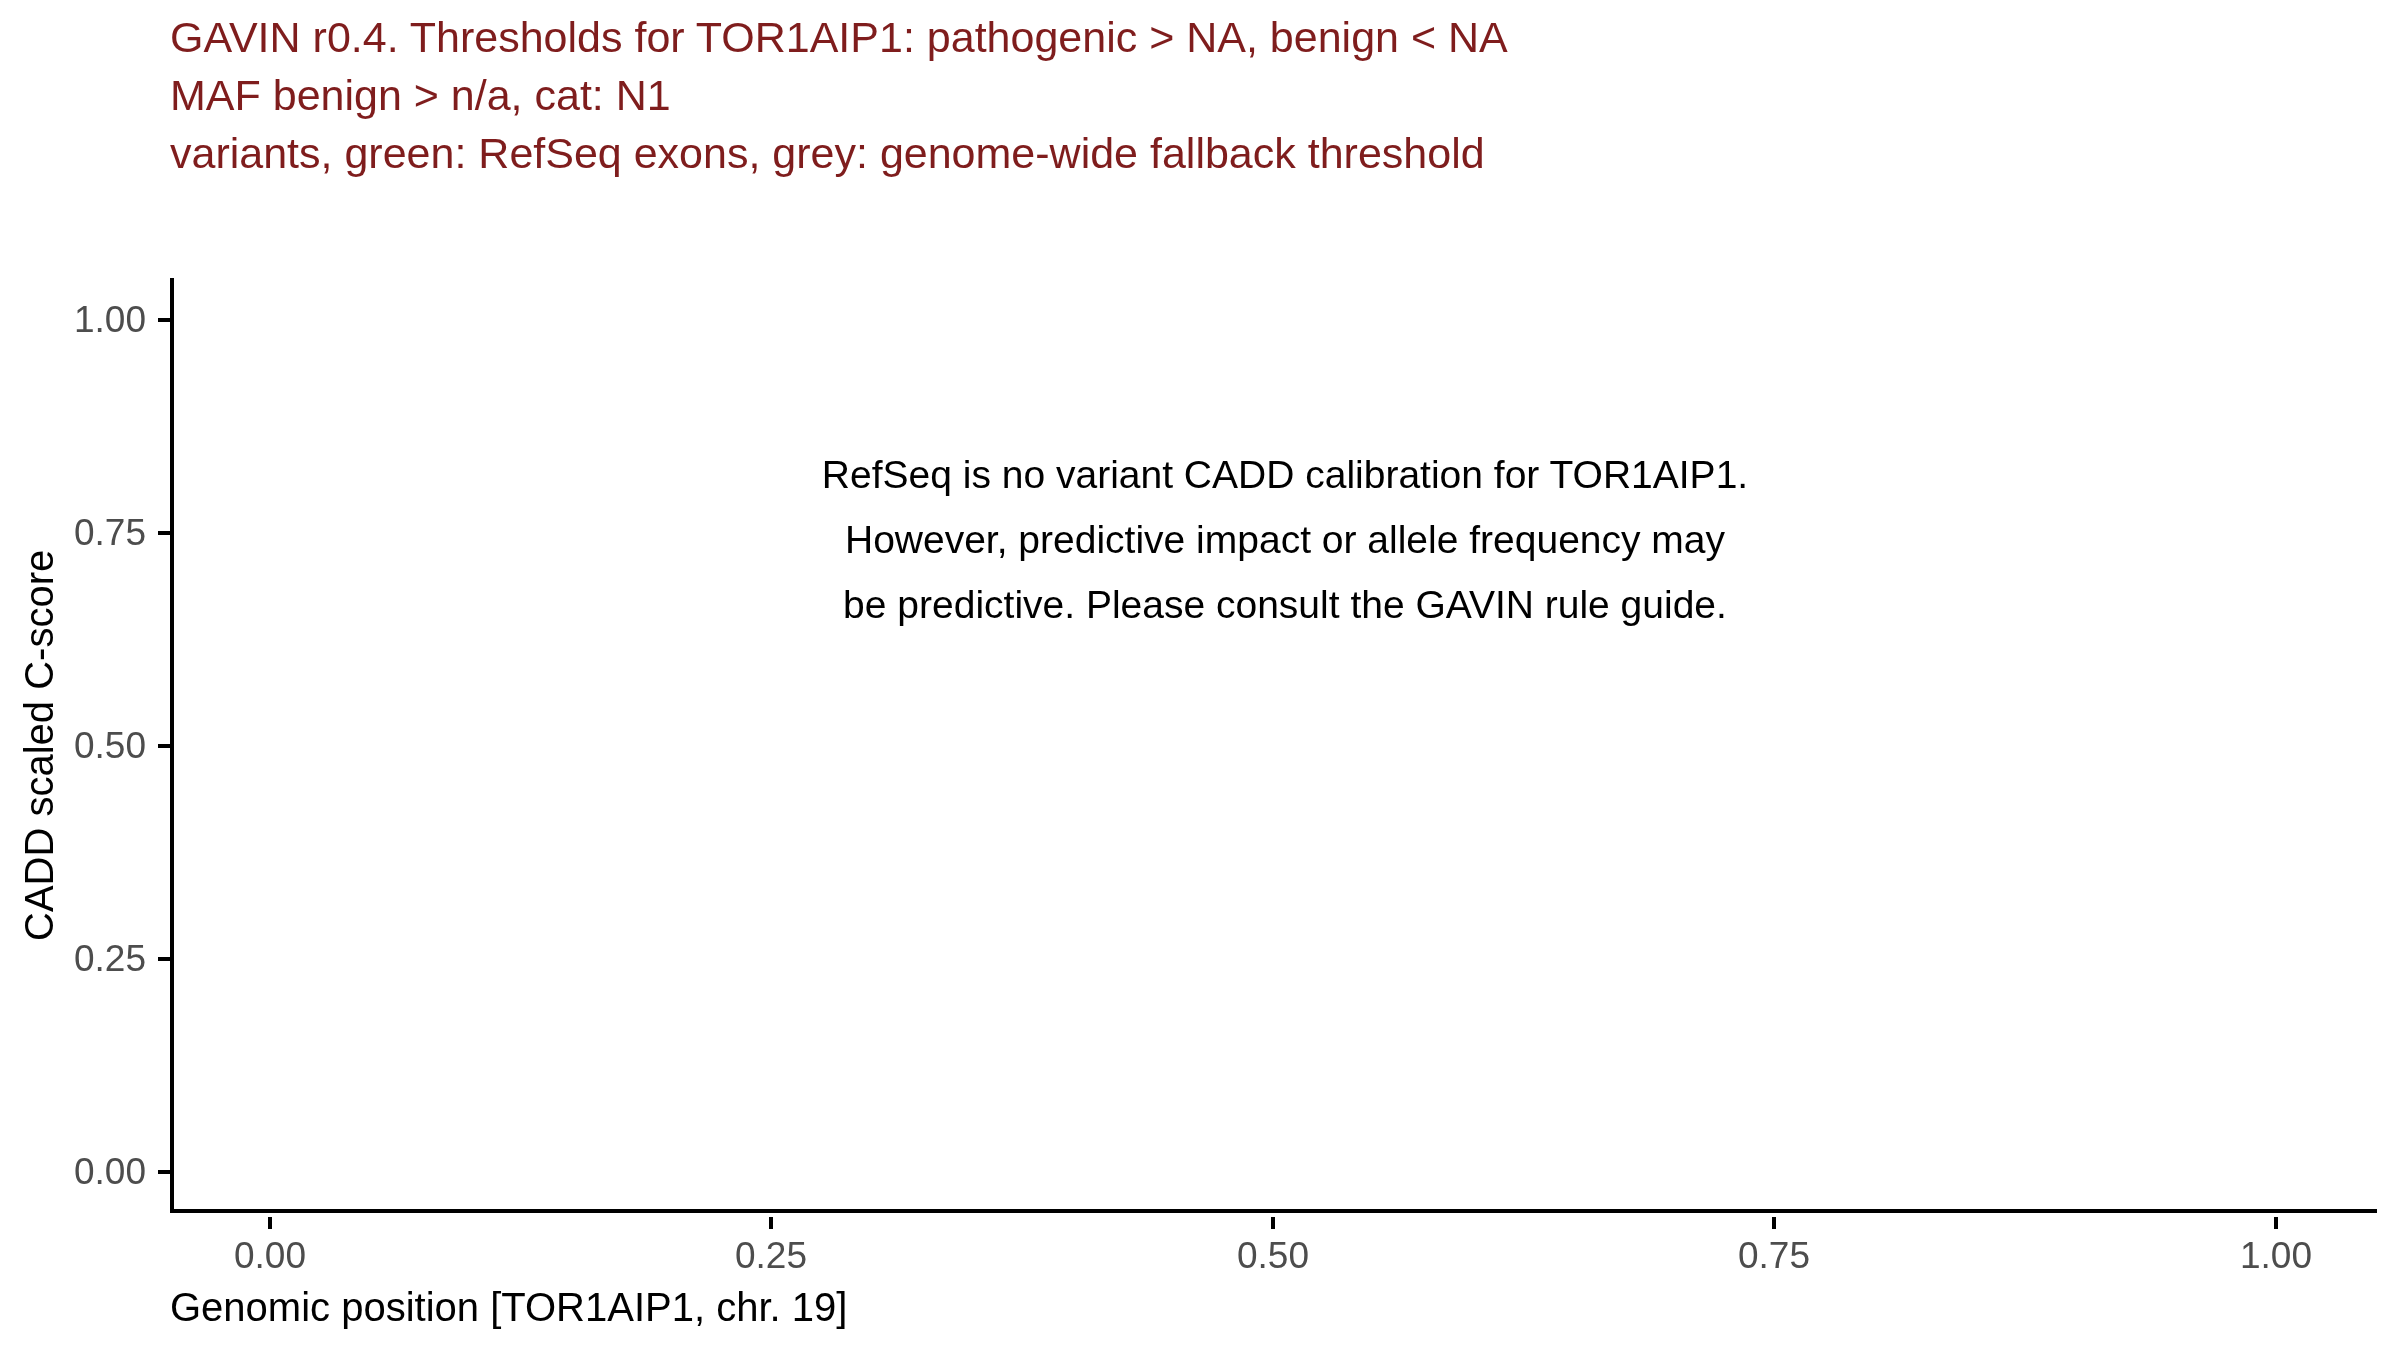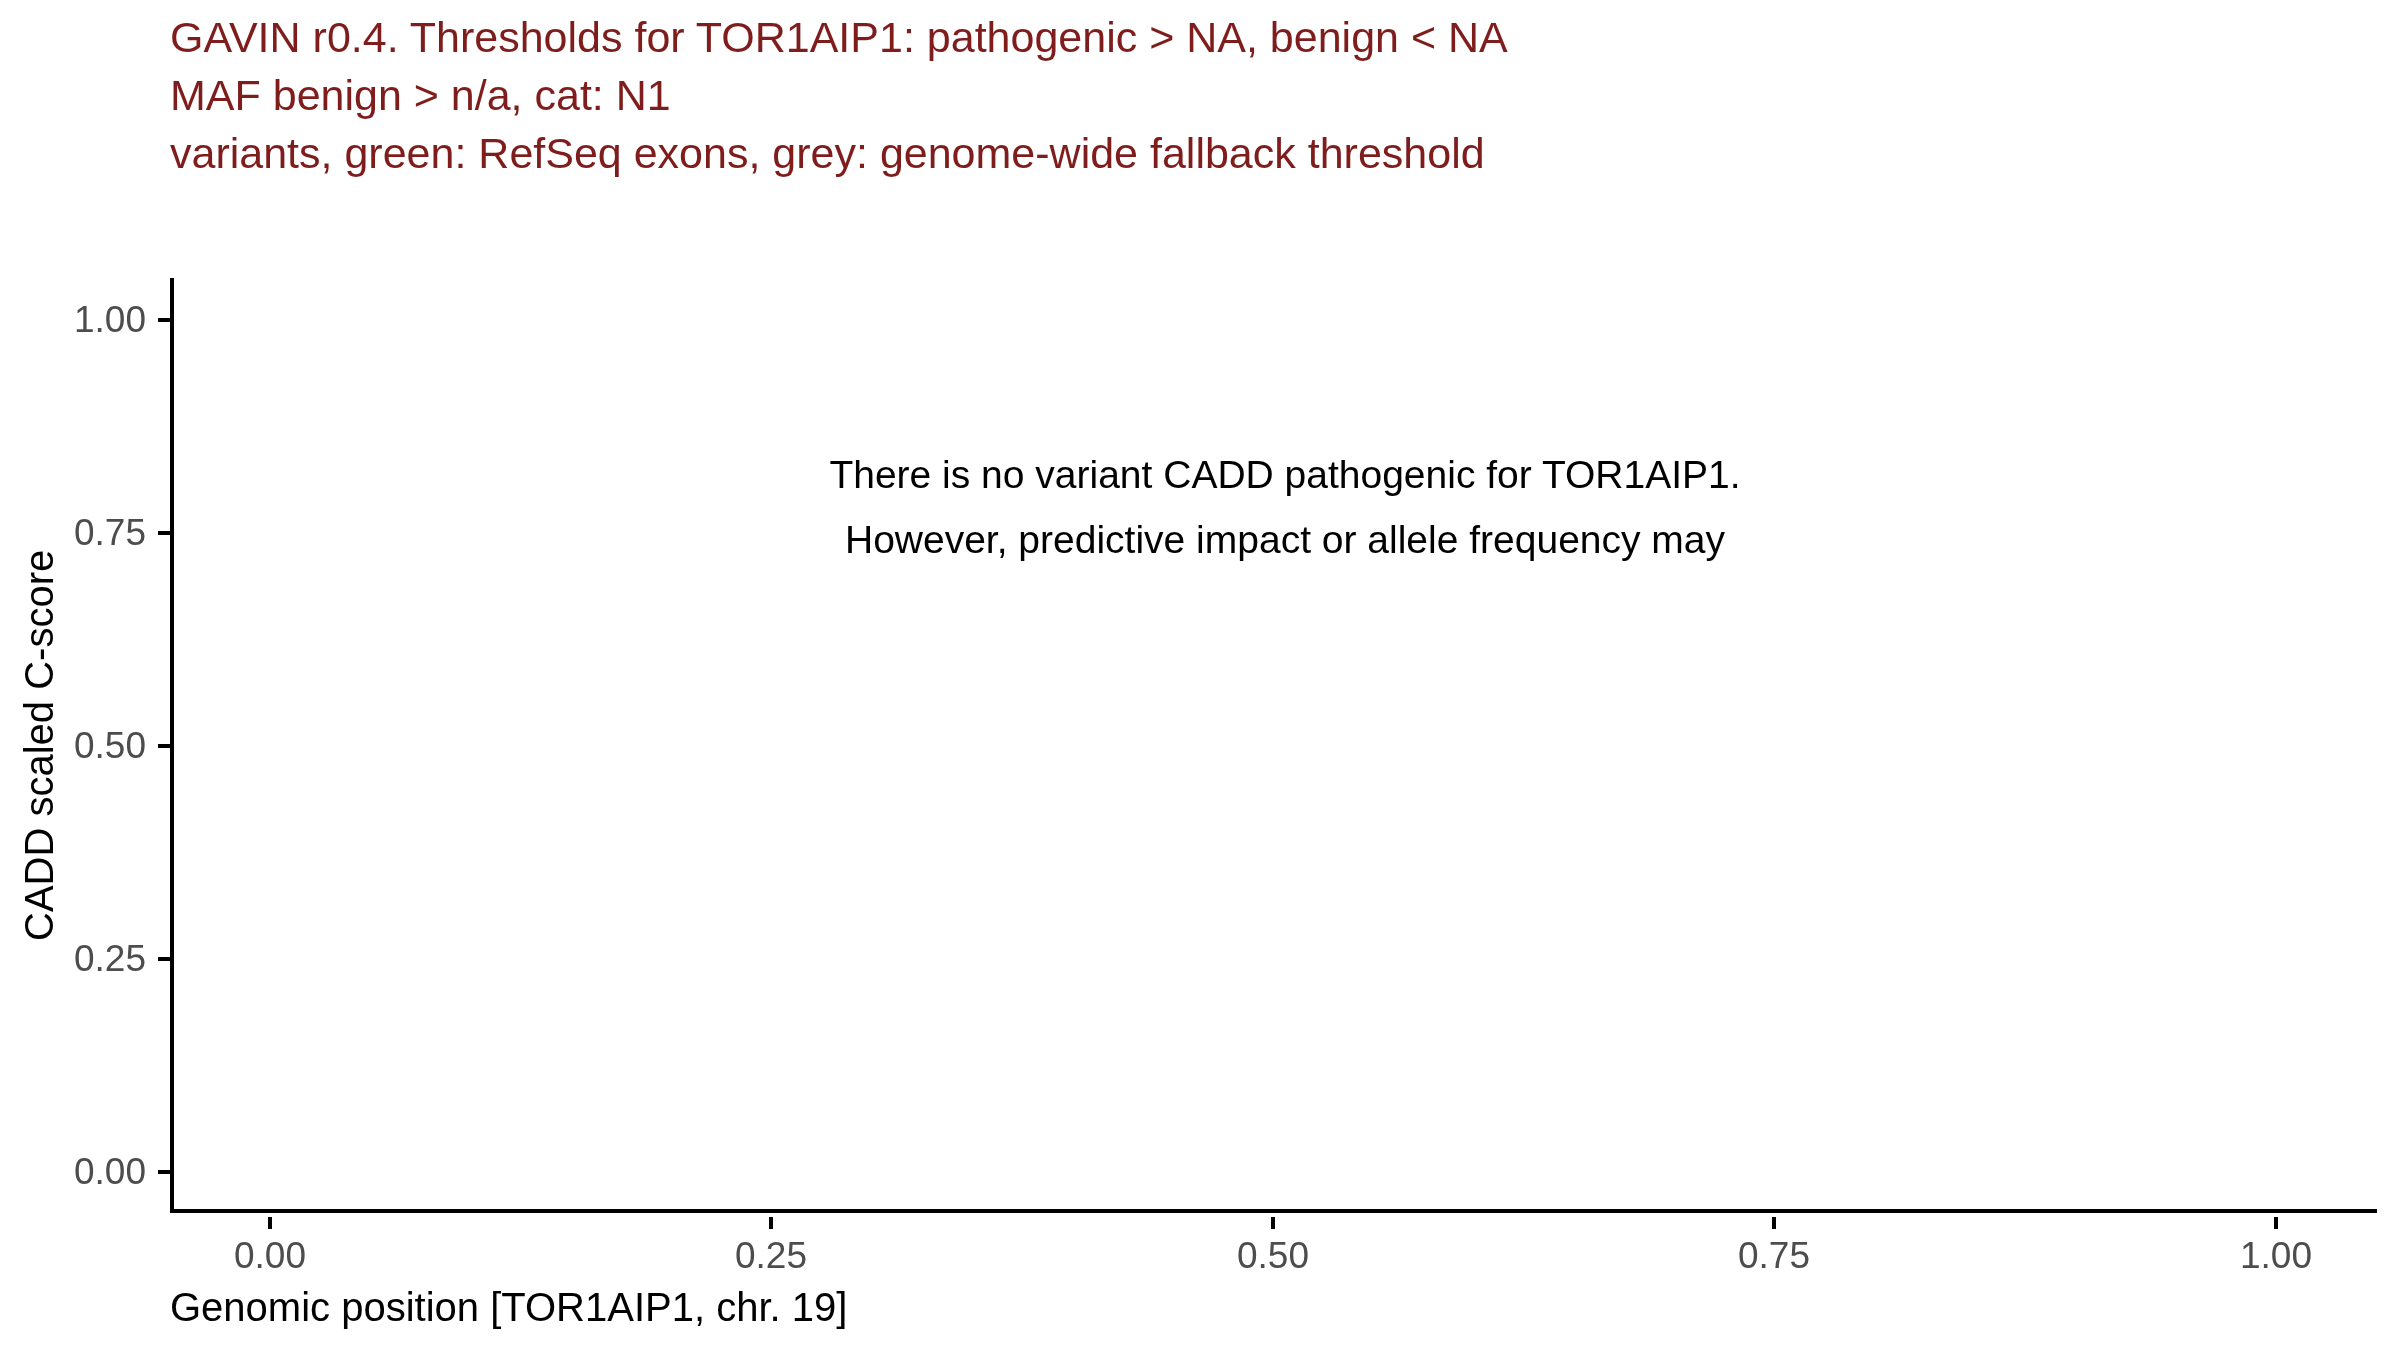--- a/index.html
+++ b/index.html
@@ -111,22 +111,23 @@
 
   <div class="plot-title">
     <div>GAVIN r0.4. Thresholds for TOR1AIP1: pathogenic &gt; NA, benign &lt; NA</div>
     <div>MAF benign &gt; n/a, cat: N1</div>
     <div>variants, green: RefSeq exons, grey: genome-wide fallback threshold</div>
   </div>
 
   <div class="panel"></div>
 
   <div class="annotation">
-    <div>There is no variant CADD pathogenic for TOR1AIP1.</div>
+    <div>RefSeq is no variant CADD calibration for TOR1AIP1.</div>
     <div>However, predictive impact or allele frequency may</div>
+    <div>be predictive. Please consult the GAVIN rule guide.</div>
   </div>
 
   <div class="y-tick-mark" style="top:318px"></div>
   <div class="y-tick-mark" style="top:531px"></div>
   <div class="y-tick-mark" style="top:744px"></div>
   <div class="y-tick-mark" style="top:957px"></div>
   <div class="y-tick-mark" style="top:1170px"></div>
 
   <div class="y-tick-label" style="top:298px">1.00</div>
   <div class="y-tick-label" style="top:511px">0.75</div>

